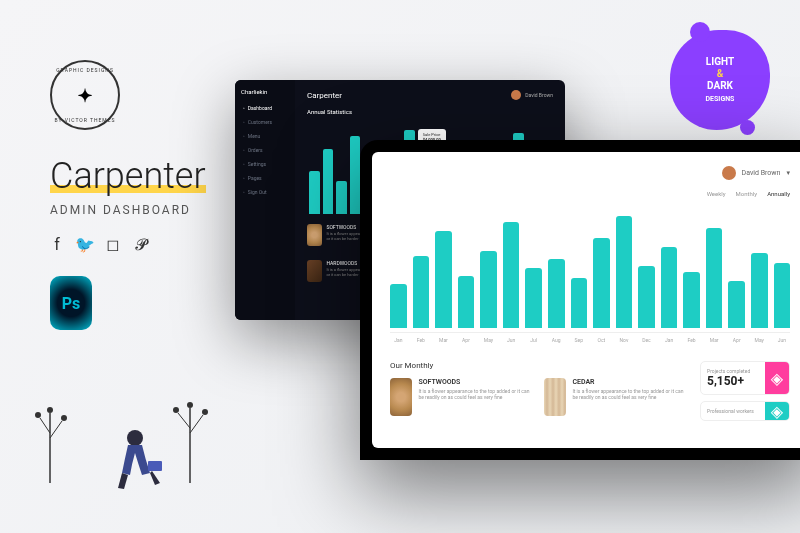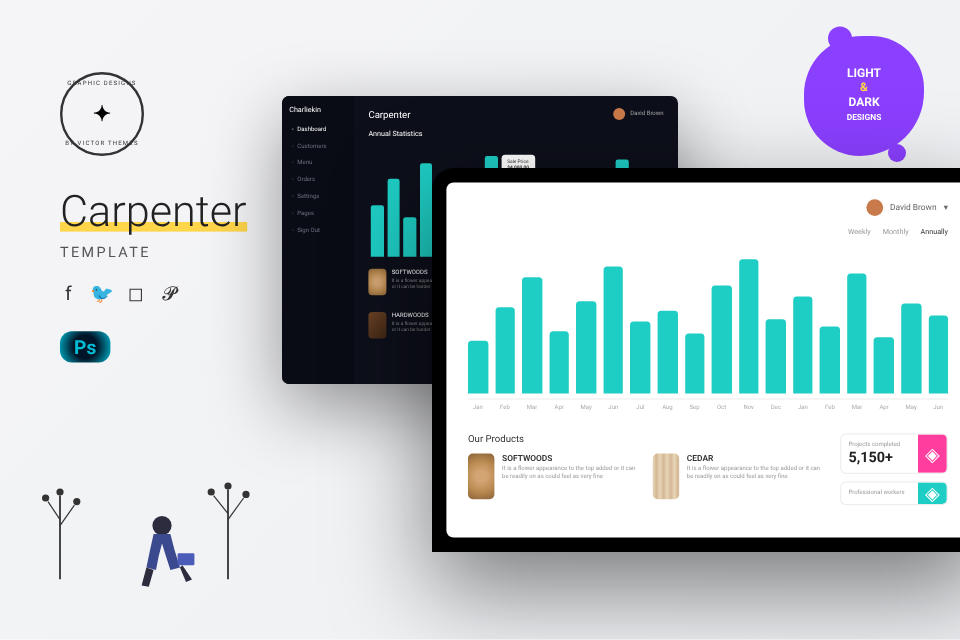--- a/index.html
+++ b/index.html
@@ -8,21 +8,21 @@
 .badge-circle{width:70px;height:70px;border:2px solid #333;border-radius:50%;display:flex;align-items:center;justify-content:center;margin-bottom:25px;position:relative}
 .badge-inner{font-size:18px;font-weight:bold}
 .badge-text{position:absolute;font-size:5px;letter-spacing:1px;color:#333}
 .badge-text.top{top:5px}
 .badge-text.bottom{bottom:5px}
 .brand-title{font-size:36px;font-weight:300;color:#222;margin-bottom:6px;position:relative;display:inline-block}
 .brand-title::after{content:'';position:absolute;bottom:4px;left:0;width:100%;height:8px;background:#ffd54a;z-index:-1}
 .subtitle{font-size:12px;letter-spacing:2px;color:#555;margin-bottom:2px}
 .social-row{display:flex;gap:14px;margin-top:20px}
 .social-icon{width:14px;height:14px;display:flex;align-items:center;justify-content:center;color:#333;cursor:pointer}
-.ps-badge{margin-top:25px;width:42px;height:26px;background:radial-gradient(circle,#001528 40%,#00bcd4 100%);border-radius:10px;display:flex;align-items:center;justify-content:center;color:#00bcd4;font-weight:bold;font-size:16px}
+.ps-badge{margin-top:25px;width:42px;height:54px;background:radial-gradient(circle,#001528 40%,#00bcd4 100%);border-radius:10px;display:flex;align-items:center;justify-content:center;color:#00bcd4;font-weight:bold;font-size:16px}
 .splash{position:absolute;right:30px;top:30px;width:100px;height:100px}
 .splash-bg{width:100%;height:100%;background:#8b3fff;border-radius:50% 45% 55% 48%;position:relative}
 .splash-bg::before,.splash-bg::after{content:'';position:absolute;background:#8b3fff;border-radius:50%}
 .splash-bg::before{width:20px;height:20px;top:-8px;left:20px}
 .splash-bg::after{width:15px;height:15px;bottom:-5px;right:15px}
 .splash-text{position:absolute;top:50%;left:50%;transform:translate(-50%,-50%);color:#fff;font-size:10px;font-weight:bold;text-align:center;line-height:1.2}
 .splash-text .amp{color:#ffd54a}
 .dark-window{position:absolute;left:235px;top:80px;width:330px;height:240px;background:#0d0f1a;border-radius:6px;box-shadow:0 20px 60px rgba(0,0,0,0.4);overflow:hidden;display:flex}
 .dark-sidebar{width:60px;background:#0a0c15;padding:8px 6px;font-size:5px;color:#6b7280}
 .dark-sidebar-item{padding:4px 2px;display:flex;align-items:center;gap:3px;cursor:pointer}
@@ -78,21 +78,21 @@
 </head>
 <body>
 
 <div class="left-panel">
   <div class="badge-circle">
     <span class="badge-text top">GRAPHIC DESIGNS</span>
     <span class="badge-inner">✦</span>
     <span class="badge-text bottom">BY VICTOR THEMES</span>
   </div>
   <h1 class="brand-title">Carpenter</h1>
-  <div class="subtitle">TEMPLATE</div>
+  <div class="subtitle">ADMIN DASHBOARD</div>
   <div class="social-row">
     <span class="social-icon">f</span>
     <span class="social-icon">🐦</span>
     <span class="social-icon">◻</span>
     <span class="social-icon">𝓟</span>
   </div>
   <div class="ps-badge">Ps</div>
 </div>
 
 <div class="splash">
@@ -271,21 +271,21 @@
         <span>Dec</span>
         <span>Jan</span>
         <span>Feb</span>
         <span>Mar</span>
         <span>Apr</span>
         <span>May</span>
         <span>Jun</span>
       </div>
     <div class="light-products">
       <div class="light-prod-section">
-        <div class="light-prod-title">Our Products</div>
+        <div class="light-prod-title">Our Monthly</div>
         <div class="light-prod-row" id="light-prods">
             <div class="light-prod-item">
               <div class="light-prod-img wood1"></div>
               <div class="light-prod-info">
                 <div class="light-prod-name">SOFTWOODS</div>
                 <div>It is a flower appearance to the top added or it can be readily on as could feel as very fine</div>
               </div>
             </div>
             <div class="light-prod-item">
               <div class="light-prod-img wood2"></div>

